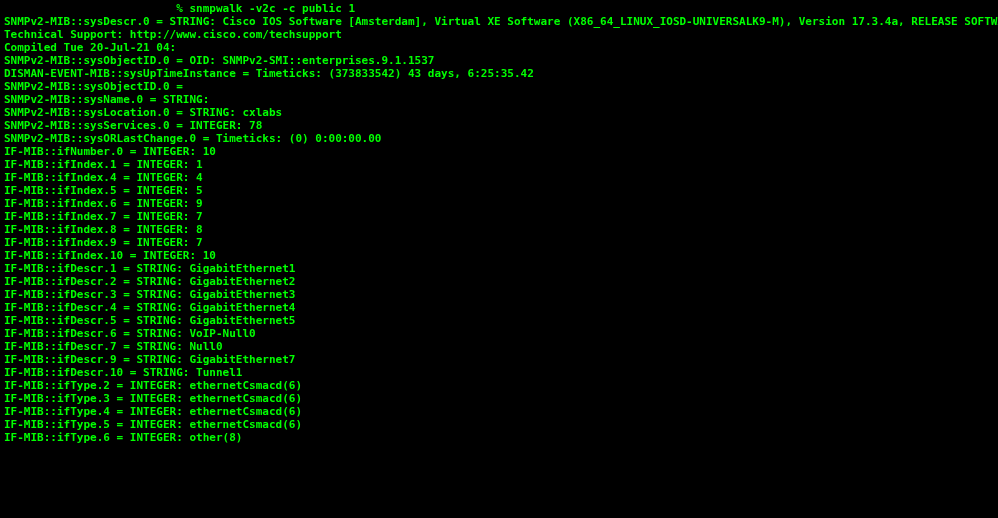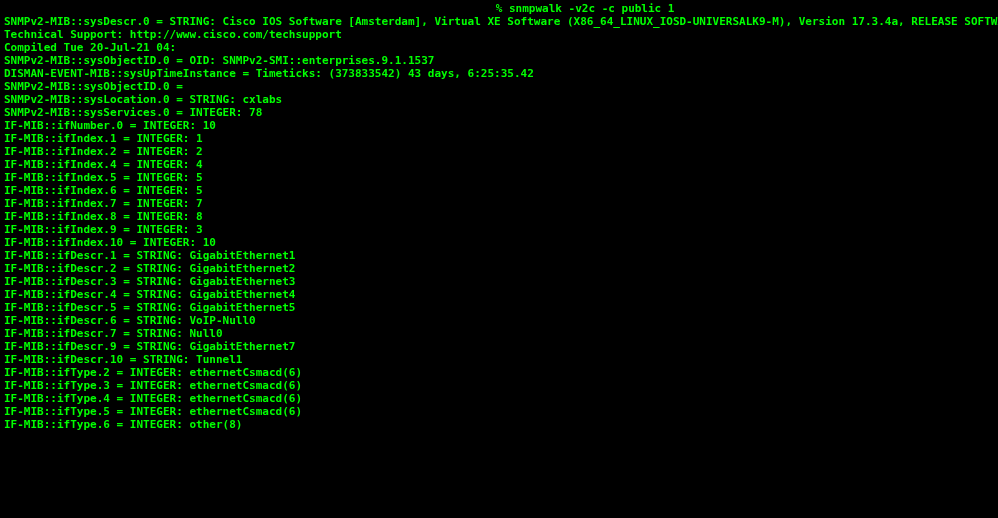--- a/index.html
+++ b/index.html
@@ -18,49 +18,49 @@
       overflow: hidden;
       padding: 2px 4px;
       font-weight: bold;
     }
     .line {
       white-space: pre;
       display: block;
     }
     .prompt-line {
       color: #00ff00;
-      text-align: center;
     }
     .prompt-prefix {
       color: #ffffff;
     }
   </style>
 </head>
 <body>
 
 <div>
   <span class="line prompt-line"><span class="prompt-prefix">                          </span><span>% </span><span>snmpwalk -v2c -c public 1</span></span>
   <div id="output-lines">
       <span class="line">SNMPv2-MIB::sysDescr.0 = STRING: Cisco IOS Software [Amsterdam], Virtual XE Software (X86_64_LINUX_IOSD-UNIVERSALK9-M), Version 17.3.4a, RELEASE SOFTWARE (fc3)</span>
       <span class="line">Technical Support: http://www.cisco.com/techsupport</span>
       <span class="line">Compiled Tue 20-Jul-21 04:</span>
       <span class="line">SNMPv2-MIB::sysObjectID.0 = OID: SNMPv2-SMI::enterprises.9.1.1537</span>
       <span class="line">DISMAN-EVENT-MIB::sysUpTimeInstance = Timeticks: (373833542) 43 days, 6:25:35.42</span>
       <span class="line">SNMPv2-MIB::sysObjectID.0 =</span>
+      <span class="line">SNMPv2-MIB::sysName.0 = STRING:</span>
       <span class="line">SNMPv2-MIB::sysLocation.0 = STRING: cxlabs</span>
       <span class="line">SNMPv2-MIB::sysServices.0 = INTEGER: 78</span>
+      <span class="line">SNMPv2-MIB::sysORLastChange.0 = Timeticks: (0) 0:00:00.00</span>
       <span class="line">IF-MIB::ifNumber.0 = INTEGER: 10</span>
       <span class="line">IF-MIB::ifIndex.1 = INTEGER: 1</span>
-      <span class="line">IF-MIB::ifIndex.2 = INTEGER: 2</span>
       <span class="line">IF-MIB::ifIndex.4 = INTEGER: 4</span>
       <span class="line">IF-MIB::ifIndex.5 = INTEGER: 5</span>
-      <span class="line">IF-MIB::ifIndex.6 = INTEGER: 5</span>
+      <span class="line">IF-MIB::ifIndex.6 = INTEGER: 9</span>
       <span class="line">IF-MIB::ifIndex.7 = INTEGER: 7</span>
       <span class="line">IF-MIB::ifIndex.8 = INTEGER: 8</span>
-      <span class="line">IF-MIB::ifIndex.9 = INTEGER: 3</span>
+      <span class="line">IF-MIB::ifIndex.9 = INTEGER: 7</span>
       <span class="line">IF-MIB::ifIndex.10 = INTEGER: 10</span>
       <span class="line">IF-MIB::ifDescr.1 = STRING: GigabitEthernet1</span>
       <span class="line">IF-MIB::ifDescr.2 = STRING: GigabitEthernet2</span>
       <span class="line">IF-MIB::ifDescr.3 = STRING: GigabitEthernet3</span>
       <span class="line">IF-MIB::ifDescr.4 = STRING: GigabitEthernet4</span>
       <span class="line">IF-MIB::ifDescr.5 = STRING: GigabitEthernet5</span>
       <span class="line">IF-MIB::ifDescr.6 = STRING: VoIP-Null0</span>
       <span class="line">IF-MIB::ifDescr.7 = STRING: Null0</span>
       <span class="line">IF-MIB::ifDescr.9 = STRING: GigabitEthernet7</span>
       <span class="line">IF-MIB::ifDescr.10 = STRING: Tunnel1</span>

